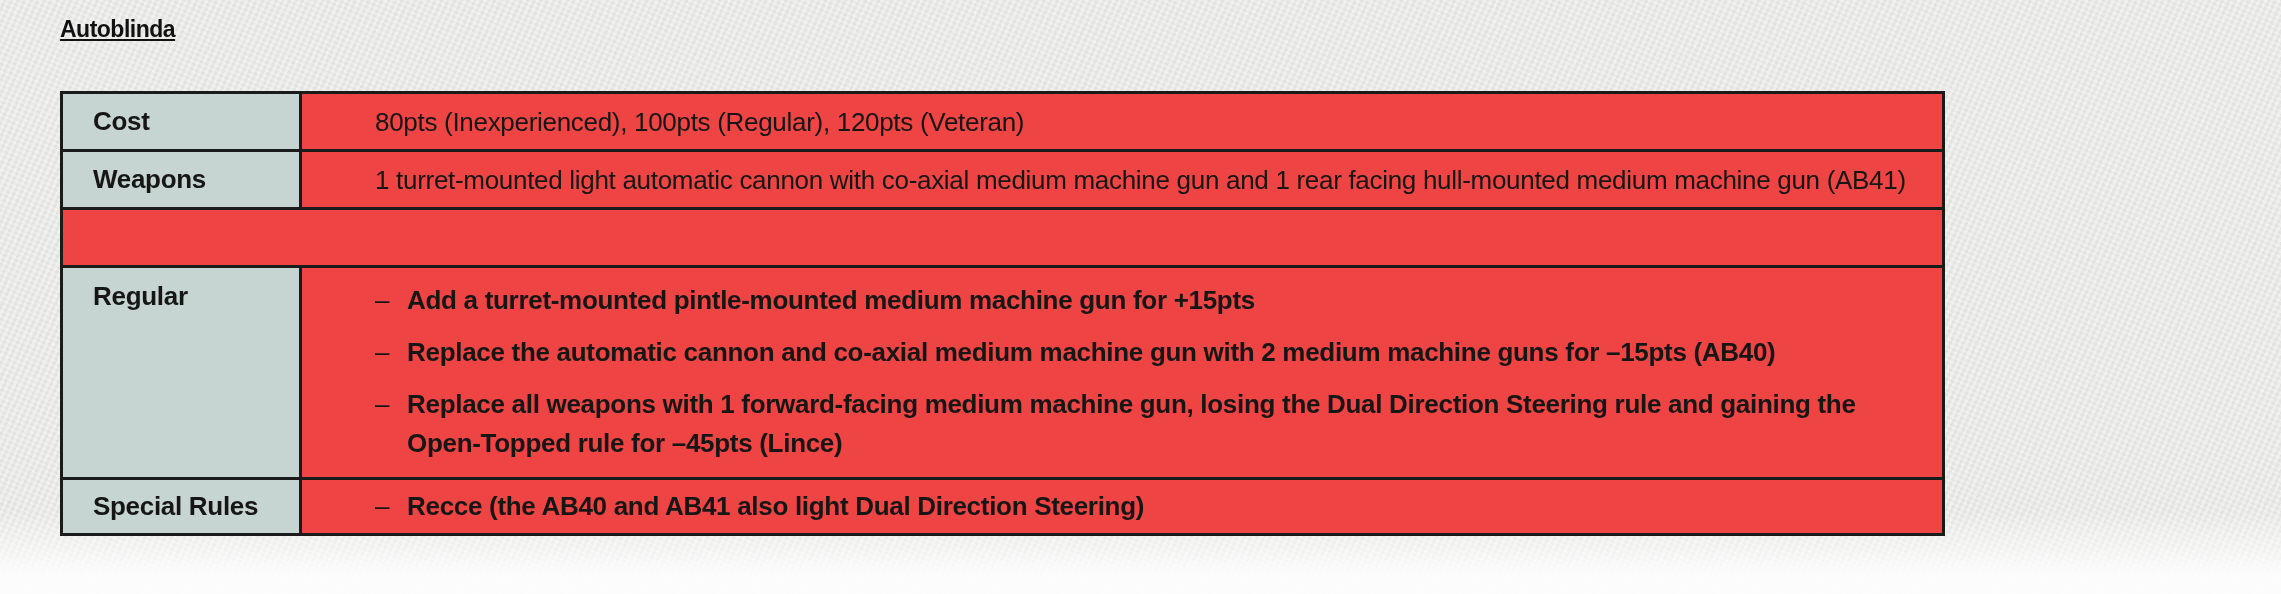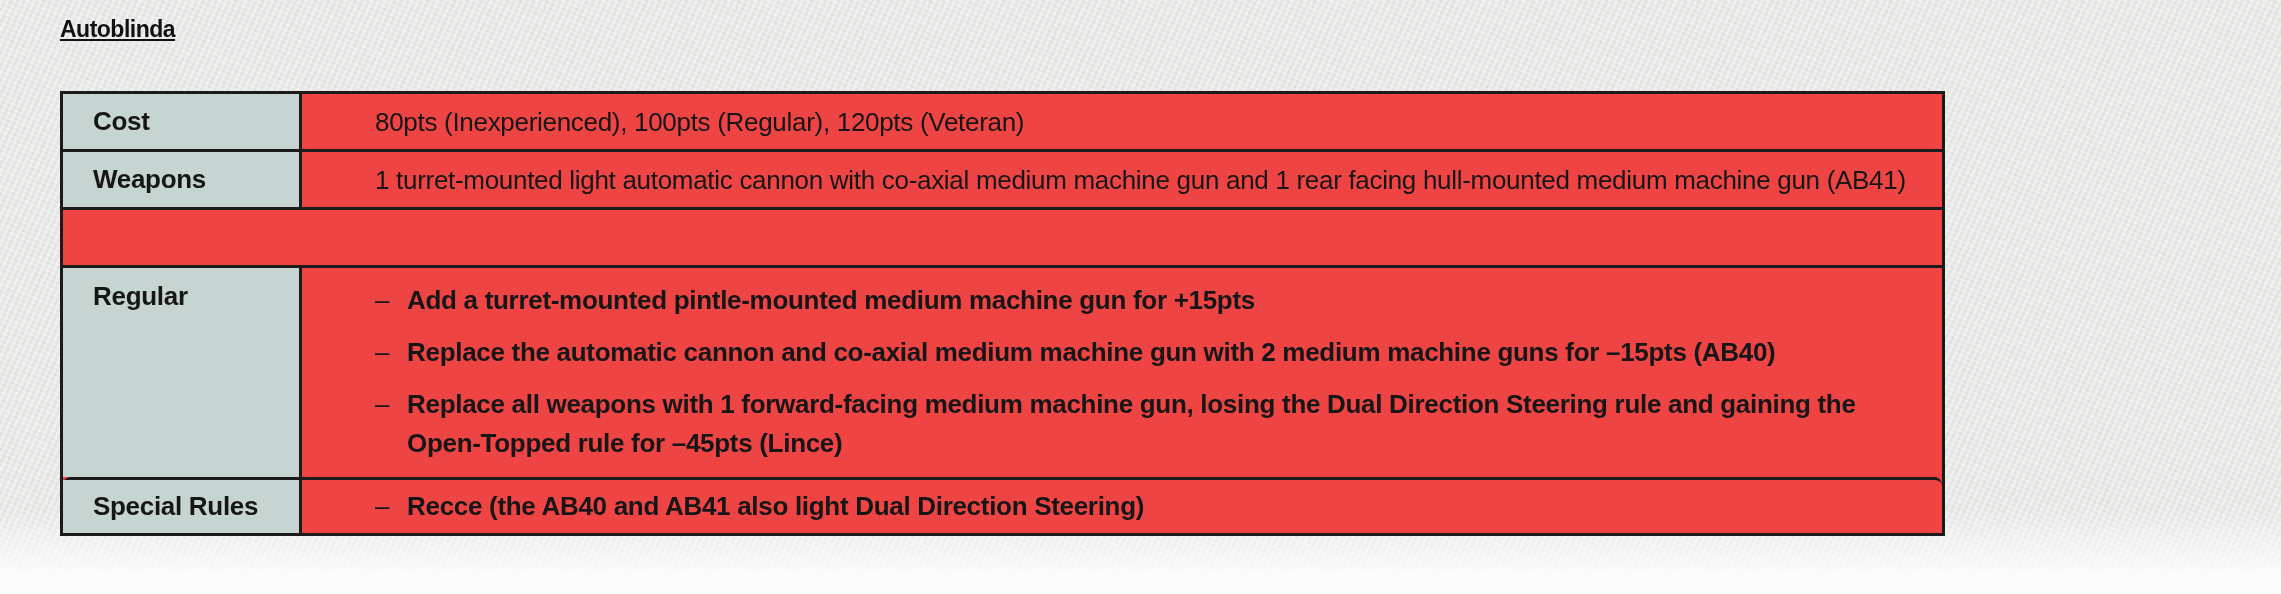--- a/index.html
+++ b/index.html
@@ -66,21 +66,21 @@
     flex: 1 1 auto;
     padding: 0 30px 0 36px;
     display: flex;
     flex-direction: column;
     justify-content: center;
     box-sizing: border-box;
     margin-left: 37px;
   }
 
   .row.h-single { min-height: 55px; }
-  .row.h-special { min-height: 53px; border-radius: 8px; }
+  .row.h-special { min-height: 53px; }
 
   .row.top-align .label-cell {
     align-items: flex-start;
     padding-top: 13px;
   }
   .row.top-align .value-cell {
     justify-content: flex-start;
     padding-top: 13px;
     padding-bottom: 14px;
   }

